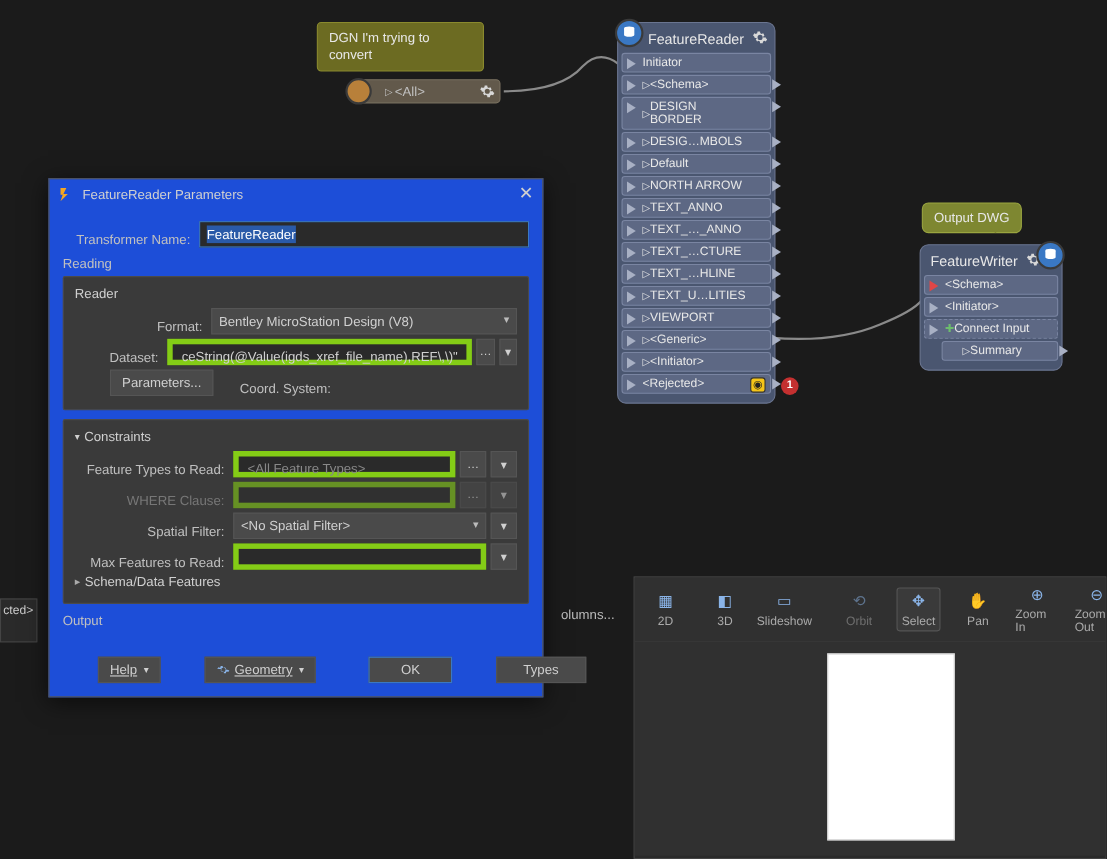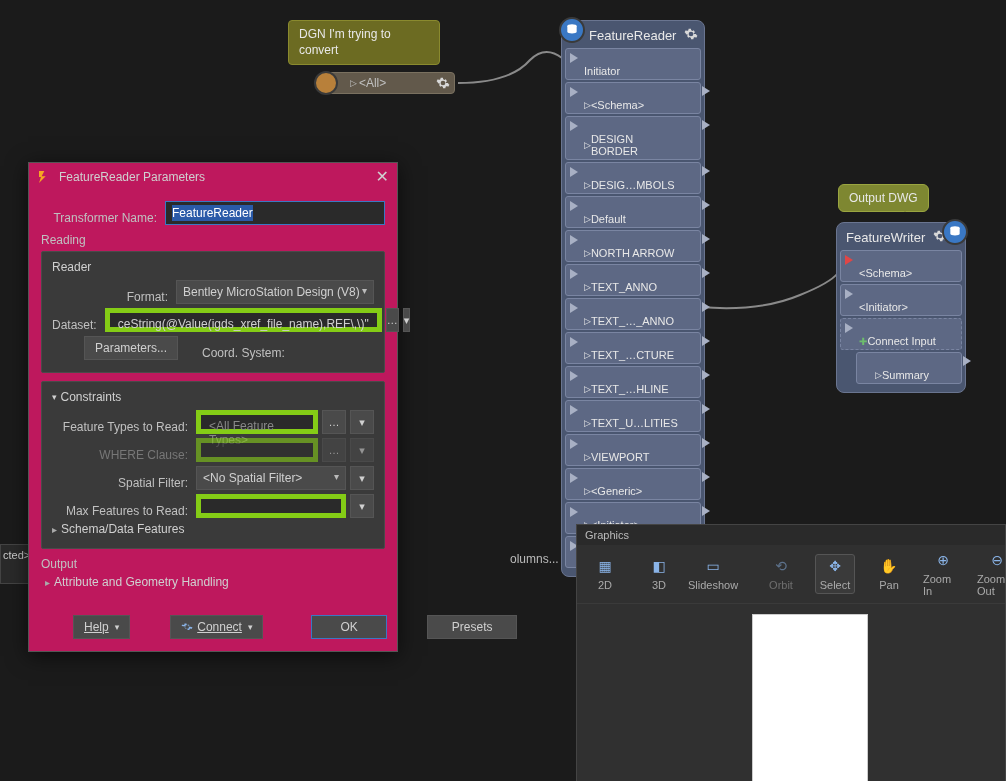--- a/index.html
+++ b/index.html
@@ -83,21 +83,21 @@
     border: 2px solid #3a3a3a;
     display:flex;align-items:center;justify-content:center;
   }
   .node-panel-header .title { color: #e8e8e8; font-size: 13px; }
   .node-panel-header .gear { margin-left: 8px; }
   .port-row {
     background: #5d6884;
     border: 1px solid #7a85a2;
     border-radius: 3px;
     margin: 2px 0;
-    padding: 16px 18px 2px 18px;
+    padding: 2px 18px 2px 18px;
     position: relative;
     font-size: 11px;
     color: #e8e8e8;
     display:flex;align-items:center;
     min-height:16px;
   }
   .port-row .tri-left {
     position:absolute;left:4px;top:4px;
     width:0;height:0;border-style:solid;border-width:5px 0 5px 8px;border-color:transparent transparent transparent #a8b0c4;
   }
@@ -125,23 +125,23 @@
     margin-top: 2px;
   }
   
   .connector {
     position:absolute;stroke:#8a8a8a;stroke-width:2;fill:none;
   }
   
   
   .dialog {
     position:absolute;
-    left:28px; top:162px;
-    width:370px;
-    background:#be185d;
+    left:44px; top:162px;
+    width:450px;
+    background:#1d4ed8;
     border:1px solid #555;
     box-shadow:0 4px 20px rgba(0,0,0,0.6);
     color:#d0d0d0;
   }
   .dlg-title {
     display:flex;align-items:center;padding:6px 8px;
   }
   .dlg-title .dlg-icon { width:16px;height:16px;margin-right:6px; }
   .dlg-title .dlg-close { margin-left:auto;font-size:16px;line-height:1;cursor:pointer;color:#d0d0d0; }
   .dlg-body { padding:6px 12px 10px 12px; }
@@ -346,21 +346,20 @@
     </div>
 </div>
 
 <div class="panel-frag" style="left:0;top:544px;width:34px;height:40px;padding:4px 2px;color:#ccc;font-size:11px">
   <div>cted&gt;</div>
 </div>
 
 <div style="position:absolute;left:510px;top:552px;color:#bbb;font-size:12px">olumns...</div>
 
 <div class="panel-frag" style="left:576px;top:524px;right:0;width:430px;height:257px">
-  <div style="padding:4px 8px;font-size:11px;color:#bbb">Graphics</div>
   <div class="tool-row">
     <div class="tool-btn">
         <span class="ticon">▦</span>
         <span>2D</span>
       </div>
     <div class="tool-btn">
         <span class="ticon">◧</span>
         <span>3D</span>
       </div>
     <div class="tool-btn">
@@ -454,32 +453,31 @@
       </div>
       <div class="form-row">
         <span class="lbl" style="width:144px">Max Features to Read:</span>
         <div class="mini-input"></div>
         <div class="sq-btn">▾</div>
       </div>
       <div class="disc">Schema/Data Features</div>
     </div>
     <div class="section-head">Output</div>
     <div class="group" style="border:none;background:none;padding:0 0 0 4px">
-      <div class="disc">Attribute and Geometry Handling</div>
     </div>
   </div>
   <div class="dlg-footer">
     <span class="std-btn">
         <span style="text-decoration:underline">Help</span>
         <span style="margin-left:6px;font-size:9px">▾</span>
       </span>
     <span class="std-btn">
         <svg width="12" height="12" viewBox="0 0 24 24" fill="#8ab4e8" style="margin-right:4px">
           <path d="M12 8a4 4 0 1 0 0 8 4 4 0 0 0 0-8zm9 4l2 1-2 3-2-1-2 1v2h-4v-2l-2-1-2 1-2-3 2-1V11L1 10l2-3 2 1 2-1V5h4v2l2 1 2-1 2 3-2 1z"></path>
         </svg>
-        <span style="text-decoration:underline">Connect</span>
+        <span style="text-decoration:underline">Geometry</span>
         <span style="margin-left:6px;font-size:9px">▾</span>
       </span>
     <span class="spacer"></span>
     <span class="std-btn primary-btn">OK</span>
-    <span class="std-btn" style="padding:4px 24px">Presets</span>
+    <span class="std-btn" style="padding:4px 24px">Types</span>
   </div>
 </div>
 
 </body></html>

